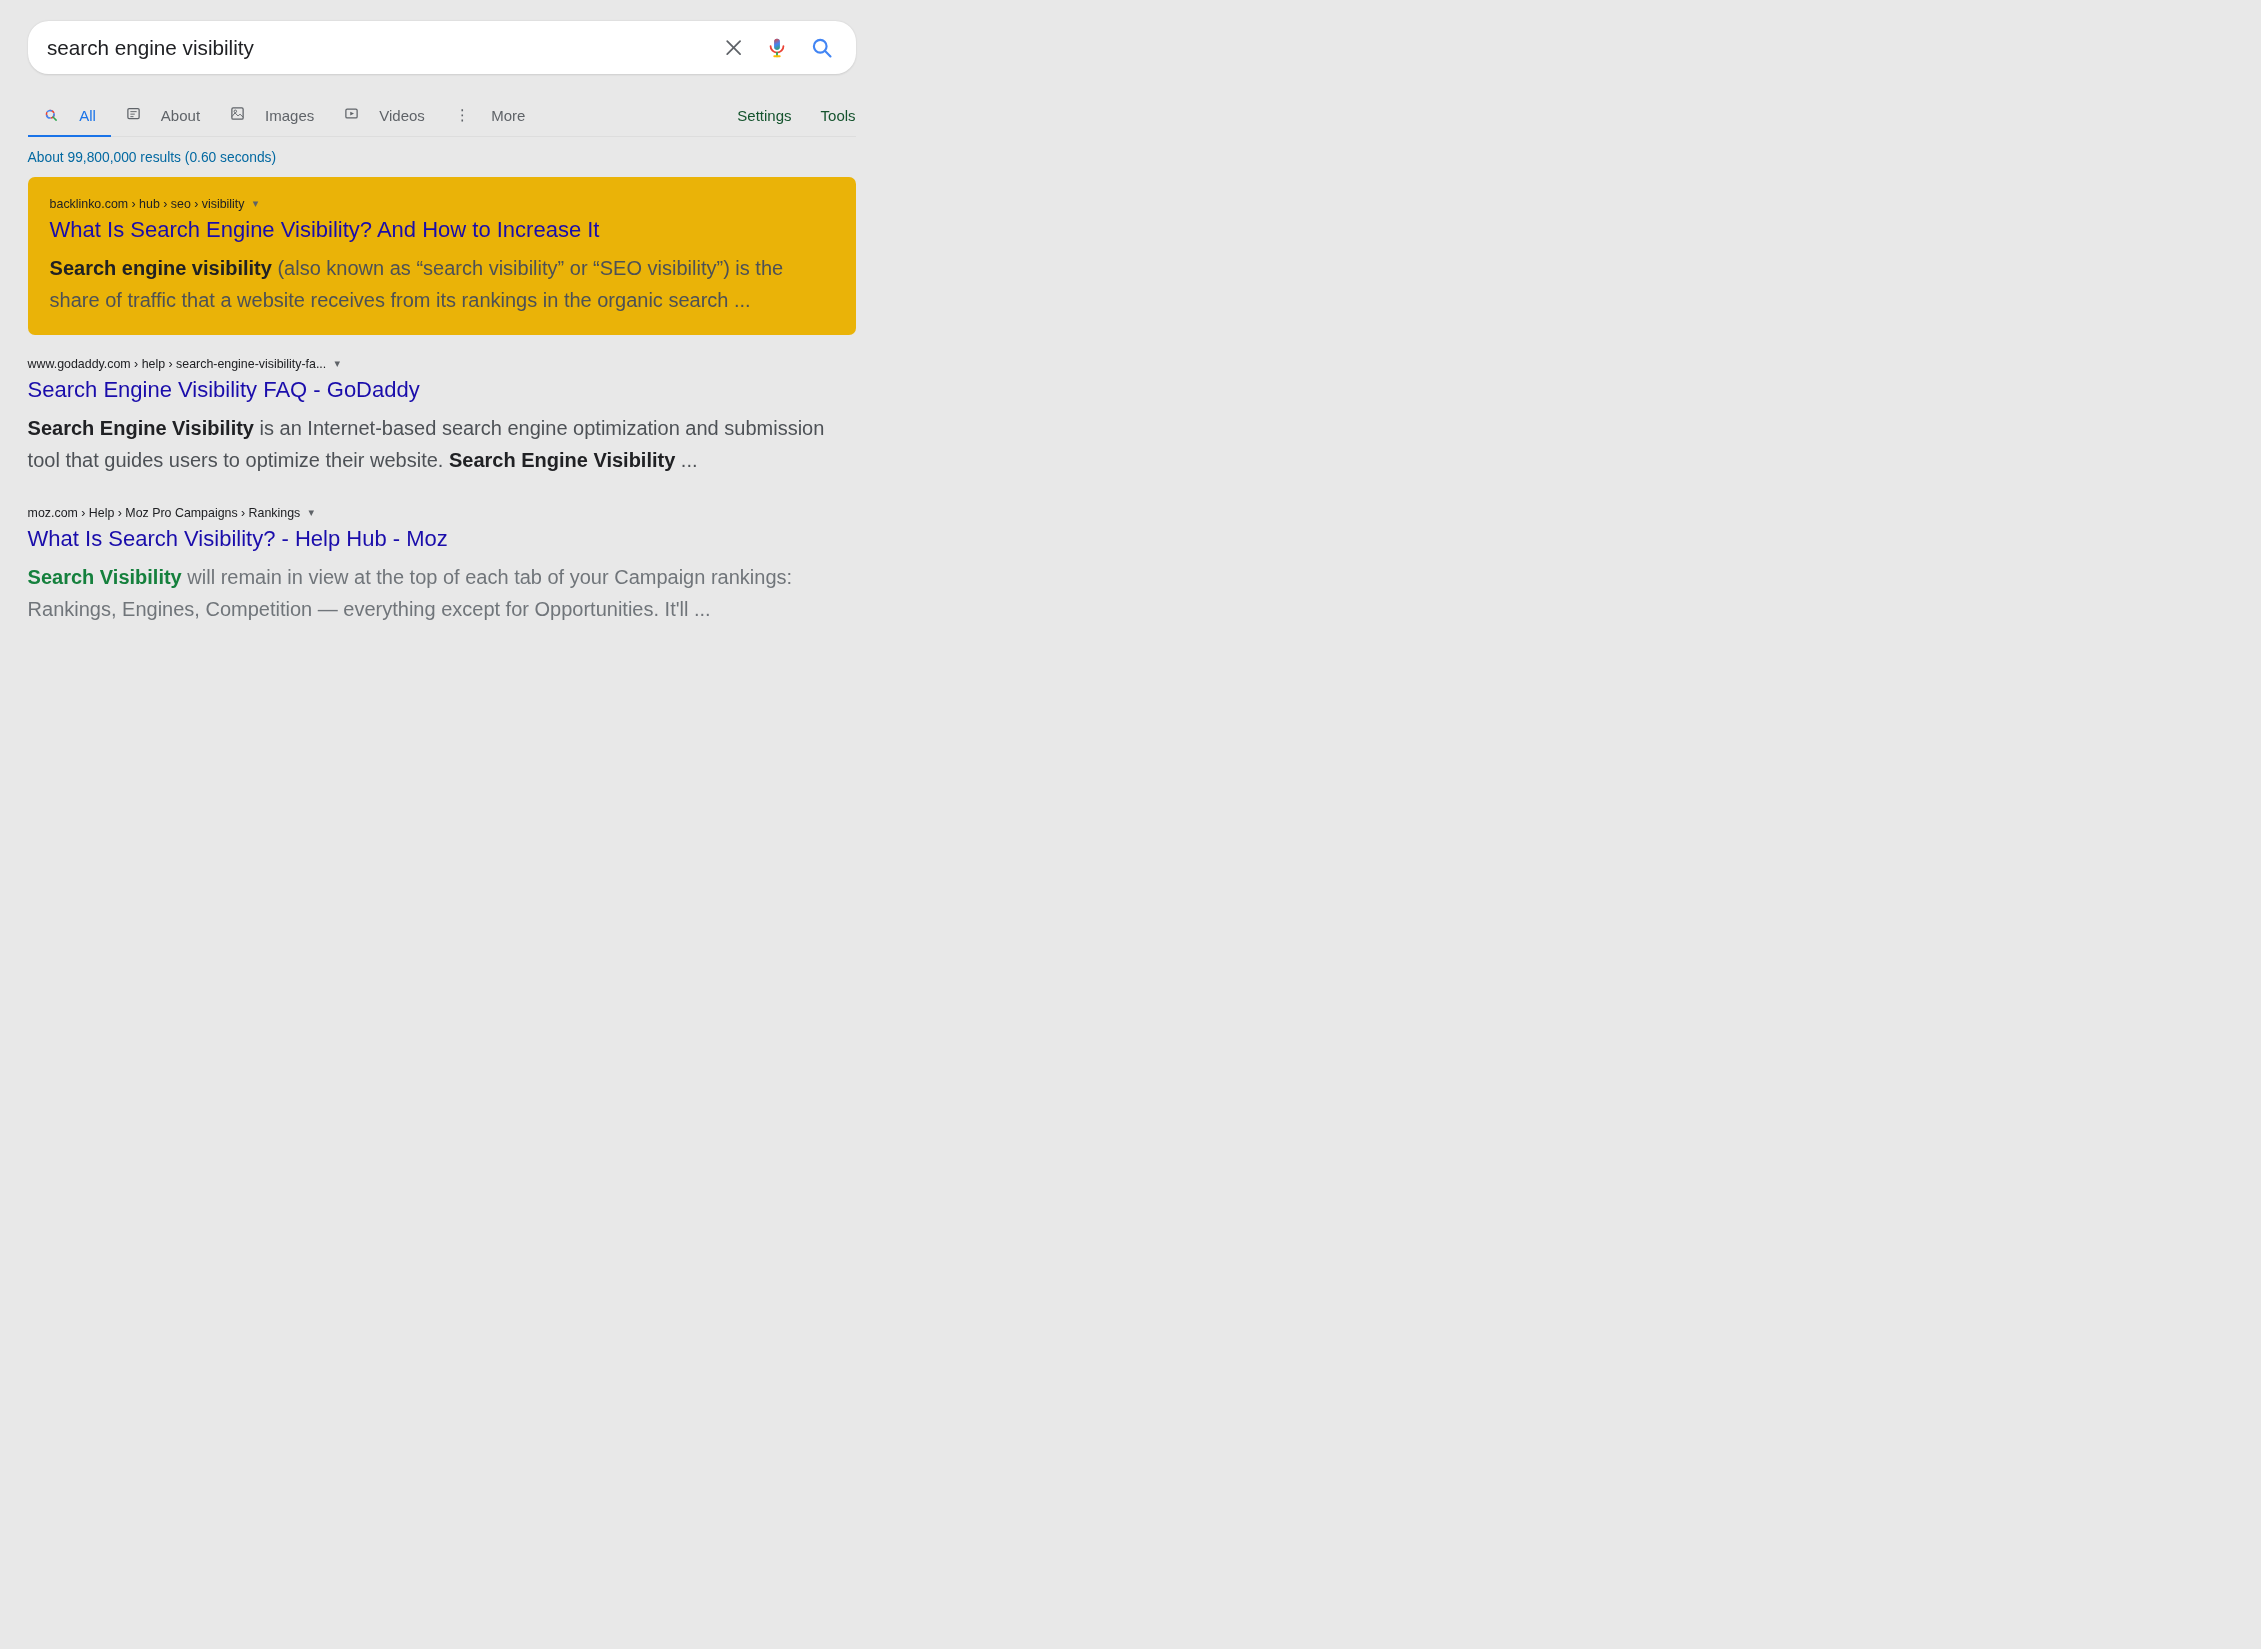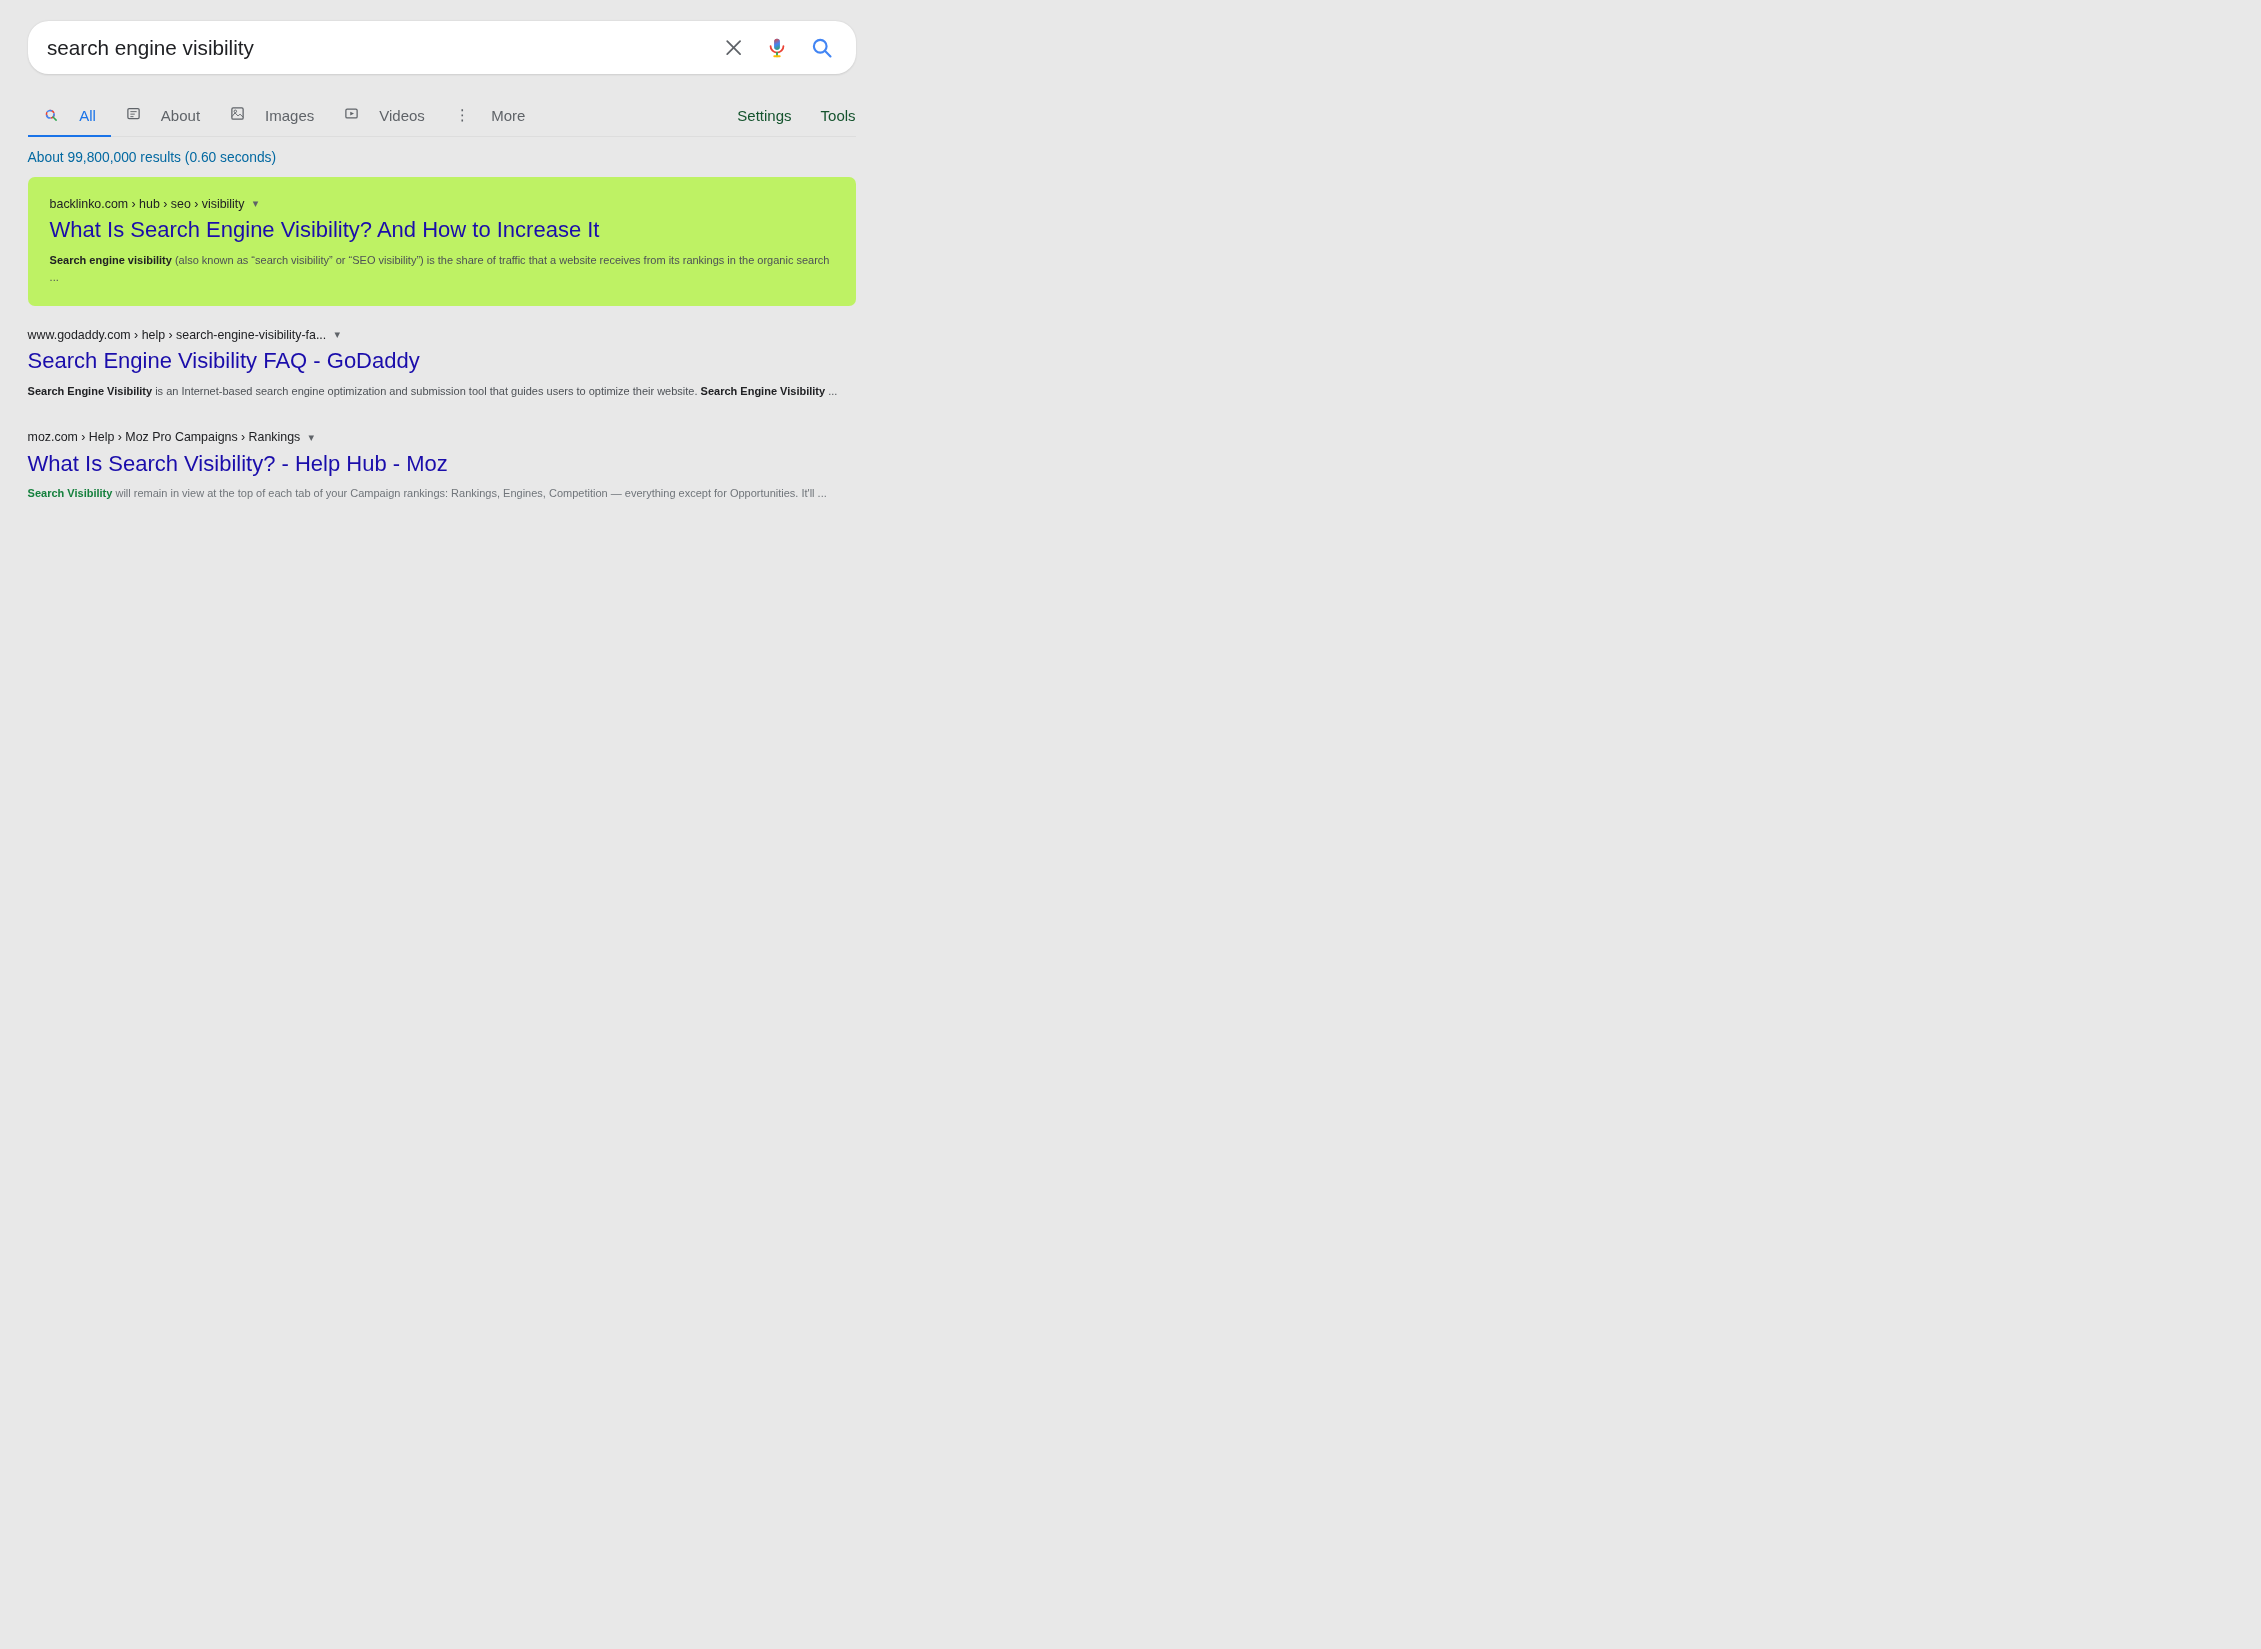--- a/index.html
+++ b/index.html
@@ -81,21 +81,21 @@
       cursor: pointer;
     }
     
     .results-count {
       font-size: 13.8px;
       color: #0369a1;
       margin-bottom: 12.4px;
       max-width: 828px;
     }
     .result-card {
-      background: #bef264;
+      background: #eab308;
       border-radius: 6.9px;
       padding: 19.3px 22px;
       margin-bottom: 6.9px;
       max-width: 828px;
     }
     .result-item {
       padding: 15px 0;
       max-width: 828px;
     }
     .result-url {
@@ -112,21 +112,21 @@
       margin-left: 4.1px;
     }
     .result-title {
       font-size: 22px;
       color: #1a0dab;
       cursor: pointer;
       margin-bottom: 6.9px;
       line-height: 1.3;
     }
     .result-desc {
-      font-size: 11px;
+      font-size: 20px;
       color: #4d5156;
       line-height: 1.6;
     }
     .result-desc strong {
       color: #202124;
       font-weight: bold;
     }
   </style>
 </head>
 <body>

